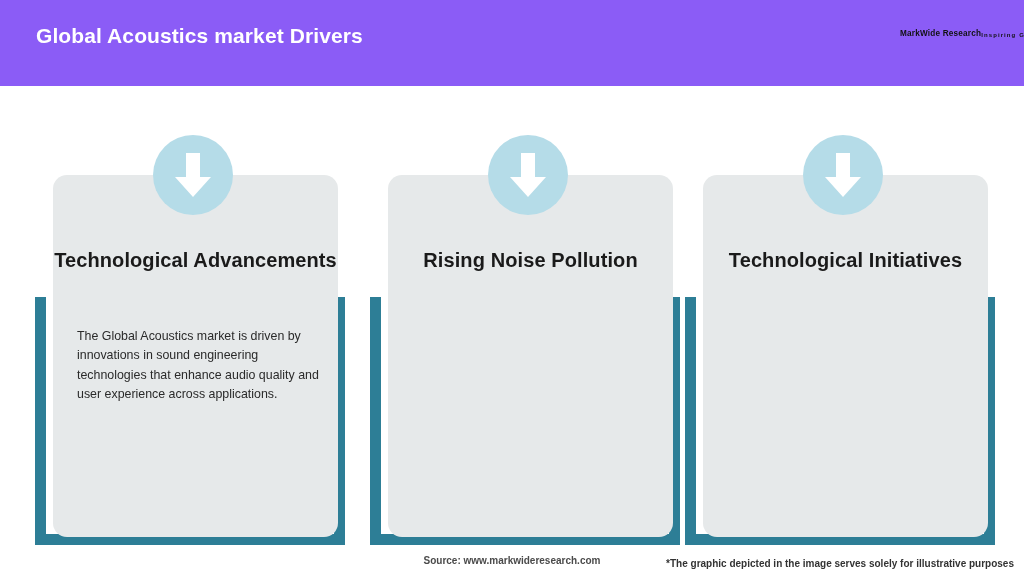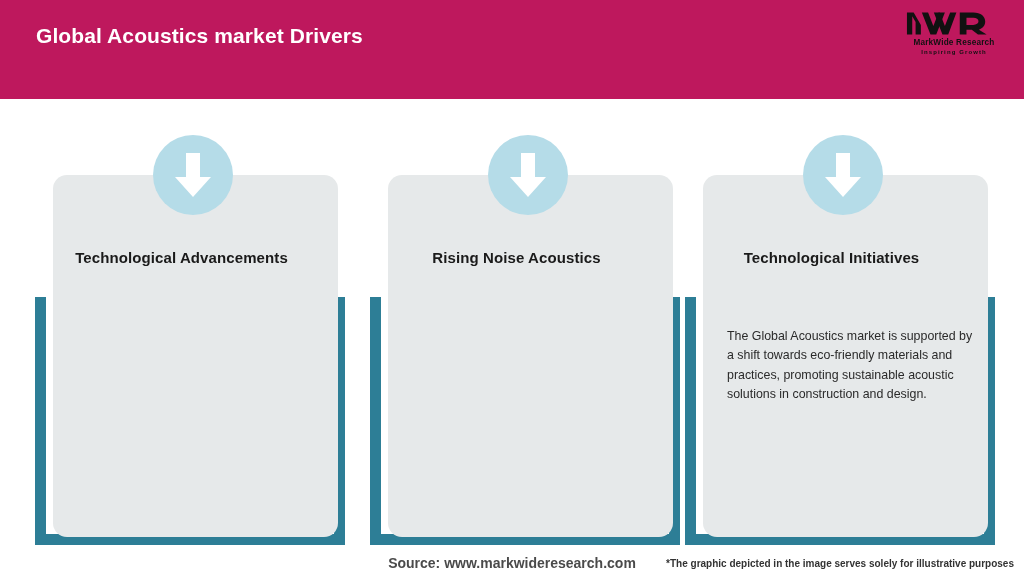--- a/index.html
+++ b/index.html
@@ -14,43 +14,43 @@
     overflow: hidden;
     position: relative;
   }
 
   
   .header {
     position: absolute;
     left: 0;
     top: 0;
     width: 1024px;
-    height: 99px;
-    background: #be185d;
+    height: 86px;
+    background: #8b5cf6;
   }
   .header-title {
     position: absolute;
     left: 36px;
     top: 24px;
     font-size: 21px;
     font-weight: bold;
     color: #ffffff;
     letter-spacing: 0.1px;
     white-space: nowrap;
   }
 
   
   .logo {
     position: absolute;
     right: 16px;
     top: 8px;
     width: 108px;
     height: 52px;
     display: flex;
-    flex-direction: column;
+    flex-direction: row;
     align-items: center;
     justify-content: flex-start;
   }
   .logo-mark {
     width: 96px;
     height: 30px;
     display: block;
   }
   .logo-name {
     font-size: 8.2px;
@@ -125,25 +125,25 @@
     border-radius: 50%;
     background: #b5dce8;
     display: flex;
     align-items: center;
     justify-content: center;
   }
   .badge svg { display: block; }
 
   .card-title {
     position: absolute;
-    left: 4px;
+    left: 18px;
     top: 150px;
     width: 285px;
     text-align: center;
-    font-size: 15px;
+    font-size: 20px;
     font-weight: bold;
     color: #1a1a1a;
     letter-spacing: 0.1px;
   }
 
   .card-body {
     position: absolute;
     left: 42px;
     top: 228px;
     width: 250px;
@@ -153,21 +153,21 @@
     text-align: left;
   }
 
   
   .source {
     position: absolute;
     left: 0;
     top: 555px;
     width: 1024px;
     text-align: center;
-    font-size: 14px;
+    font-size: 10px;
     font-weight: bold;
     color: #4a4a4a;
   }
   .disclaimer {
     position: absolute;
     right: 10px;
     top: 558px;
     font-size: 10px;
     font-weight: bold;
     color: #333333;
@@ -201,41 +201,41 @@
 
   <div class="card-block c0">
     <div class="frame"></div>
     <div class="panel"></div>
     <div class="badge">
       <svg width="42" height="48" viewBox="0 0 42 48">
         <path d="M14 2 L28 2 L28 26 L39 26 L21 46 L3 26 L14 26 Z" fill="#ffffff"></path>
       </svg>
     </div>
     <div class="card-title">Technological Advancements</div>
+    <div class="card-body">The Global Acoustics market is driven by innovations in sound engineering technologies that enhance audio quality and user experience across applications.</div>
   </div>
 
   <div class="card-block c1">
     <div class="frame"></div>
     <div class="panel"></div>
     <div class="badge">
       <svg width="42" height="48" viewBox="0 0 42 48">
         <path d="M14 2 L28 2 L28 26 L39 26 L21 46 L3 26 L14 26 Z" fill="#ffffff"></path>
       </svg>
     </div>
-    <div class="card-title">Rising Noise Acoustics</div>
+    <div class="card-title">Rising Noise Pollution</div>
   </div>
 
   <div class="card-block c2">
     <div class="frame"></div>
     <div class="panel"></div>
     <div class="badge">
       <svg width="42" height="48" viewBox="0 0 42 48">
         <path d="M14 2 L28 2 L28 26 L39 26 L21 46 L3 26 L14 26 Z" fill="#ffffff"></path>
       </svg>
     </div>
     <div class="card-title">Technological Initiatives</div>
-    <div class="card-body">The Global Acoustics market is supported by a shift towards eco-friendly materials and practices, promoting sustainable acoustic solutions in construction and design.</div>
   </div>
 
 </div>
 
 <div class="source">Source: www.markwideresearch.com</div>
 <div class="disclaimer">*The graphic depicted in the image serves solely for illustrative purposes</div>
 
 </body></html>

